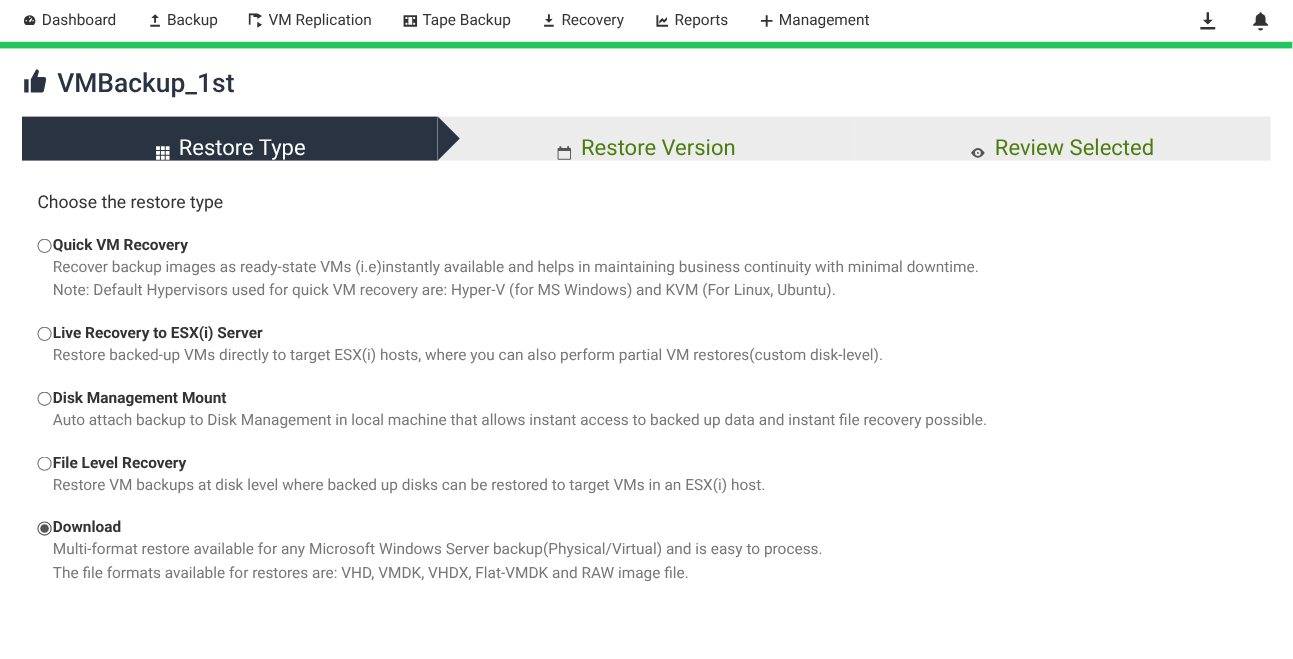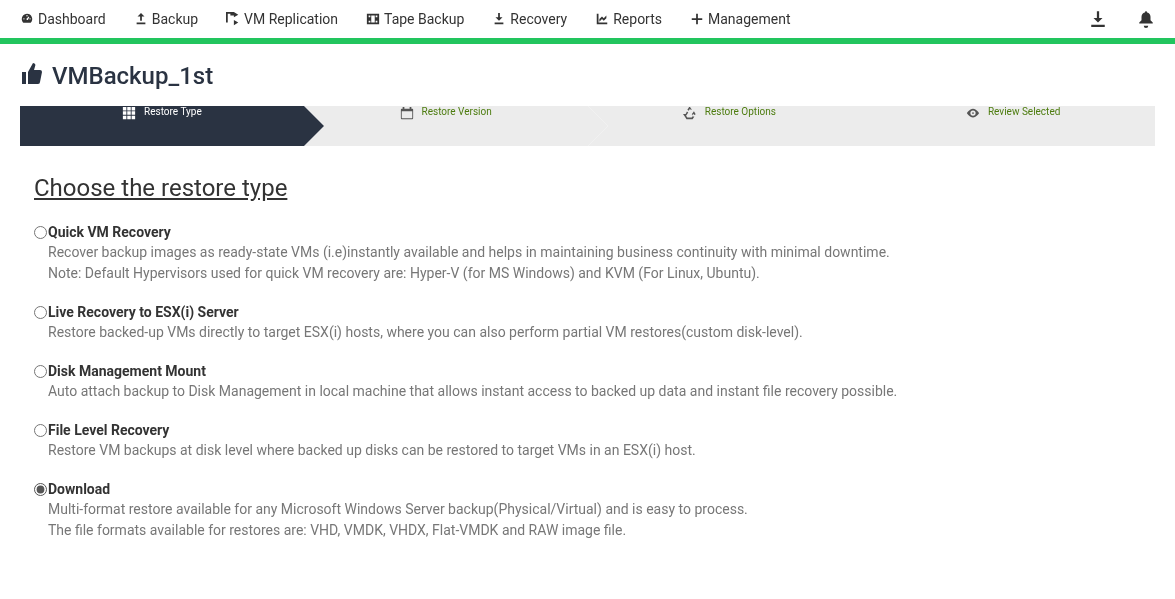--- a/index.html
+++ b/index.html
@@ -10,31 +10,31 @@
     .nav-item { display: flex; align-items: center; gap: 4px; color: #333; cursor: pointer; font-size: 14px; }
     .nav-item svg { width: 14px; height: 14px; fill: #333; }
     .topnav-right { display: flex; gap: 30px; align-items: center; }
     .topnav-right svg { width: 18px; height: 18px; fill: #333; cursor: pointer; }
 
     .page { padding: 18px 20px 20px 20px; }
     .page-title { display: flex; align-items: flex-start; gap: 8px; font-size: 24px; font-weight: 500; color: #2a3342; margin-bottom: 16px; }
     .page-title svg { width: 24px; height: 24px; fill: #2a3342; }
 
     .wizard { display: flex; width: 100%; margin-bottom: 28px; }
-    .step { flex: 1; display: flex; align-items: flex-start; justify-content: center; gap: 8px; height: 40px; position: relative; cursor: pointer; font-size: 10px; }
+    .step { flex: 1; display: flex; align-items: flex-end; justify-content: center; gap: 8px; height: 40px; position: relative; cursor: pointer; font-size: 20px; }
     .step.active { background: #2a3342; color: #fff; }
     .step.inactive { background: #ececec; color: #4d7c0f; }
     .step svg { width: 14px; height: 14px; }
     .step.active svg { fill: #fff; }
     .step.inactive svg { fill: #555; }
     .step.active::after { content: ""; position: absolute; right: -20px; top: 0; width: 0; height: 0; border-top: 20px solid transparent; border-bottom: 20px solid transparent; border-left: 20px solid #2a3342; z-index: 2; }
     .step.inactive.has-arrow::after { content: ""; position: absolute; right: -20px; top: 0; width: 0; height: 0; border-top: 20px solid transparent; border-bottom: 20px solid transparent; border-left: 20px solid #ececec; z-index: 2; }
     .step.inactive.has-arrow::before, .step-sep::before { content: ""; position: absolute; left: 0; top: 0; width: 0; height: 0; border-top: 20px solid transparent; border-bottom: 20px solid transparent; border-left: 20px solid #fff; z-index: 1; }
 
-    .section-title { font-size: 24px; font-weight: 400; color: #333; margin: 0 0 22px 14px; text-decoration: underline; }
+    .section-title { font-size: 16px; font-weight: 400; color: #333; margin: 0 0 22px 14px; }
 
     .options { margin-left: 14px; }
     .option { display: flex; gap: 1px; margin-bottom: 20px; align-items: flex-start; }
     .radio-wrap { padding-top: 2px; }
     input[type="radio"] { width: 13px; height: 13px; accent-color: #555; cursor: pointer; }
     .option-text { flex: 1; }
     .option-title { font-weight: 700; color: #333; font-size: 14px; margin-bottom: 2px; }
     .option-desc { color: #777; font-size: 14px; line-height: 1.5; }
   </style>
 </head>
@@ -109,26 +109,20 @@
           <path d="M1 1h4v4H1V1zm5 0h4v4H6V1zm5 0h4v4h-4V1zM1 6h4v4H1V6zm5 0h4v4H6V6zm5 0h4v4h-4V6zM1 11h4v4H1v-4zm5 0h4v4H6v-4zm5 0h4v4h-4v-4z"></path>
         </svg>
       <span>Restore Type</span>
     </div>
     <div class="step inactive has-arrow">
       <svg viewBox="0 0 16 16">
           <path d="M3 1h2v2h6V1h2v2h1a1 1 0 0 1 1 1v10a1 1 0 0 1-1 1H2a1 1 0 0 1-1-1V4a1 1 0 0 1 1-1h1V1zm-1 5v8h12V6H2z"></path>
         </svg>
       <span>Restore Version</span>
     </div>
-    <div class="step inactive has-arrow">
-      <svg viewBox="0 0 16 16">
-          <path d="M8 1l2 3-1 .6L8 3 6.5 5.3 5 4.3 7 1h1zm4.5 5l2 3.4-1.6.9-.9-1.5L10.5 12H13l-2 3H8v-2h2l1.5-2.6L10 9.5l2.5-3.5zM3 9l1.5-2.6L6 7.3 3.5 11 5 13h3v2H4l-2-3L0 9h3z"></path>
-        </svg>
-      <span>Restore Options</span>
-    </div>
     <div class="step inactive">
       <svg viewBox="0 0 16 16">
           <path d="M8 3C4 3 1 8 1 8s3 5 7 5 7-5 7-5-3-5-7-5zm0 8a3 3 0 1 1 0-6 3 3 0 0 1 0 6zm0-2a1 1 0 1 0 0-2 1 1 0 0 0 0 2z"></path>
         </svg>
       <span>Review Selected</span>
     </div>
   </div>
 
   <div class="section-title">Choose the restore type</div>
 

